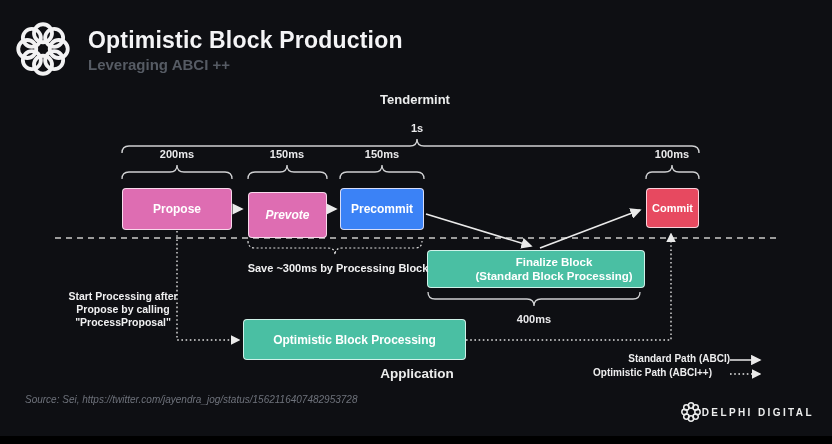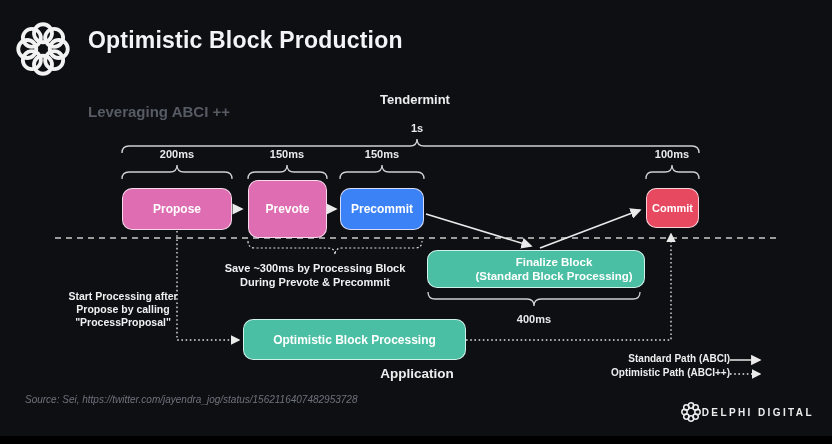--- a/index.html
+++ b/index.html
@@ -7,28 +7,28 @@
   .canvas {
     position:relative; width:832px; height:444px;
     background:#0e0f13; overflow:hidden;
     font-family:"Liberation Sans", sans-serif; color:#f2f2f3;
   }
   .abs { position:absolute; }
   .ctr { transform:translateX(-50%); text-align:center; }
 
   .logo { left:16px; top:22px; width:54px; height:54px; }
   .title { left:88px; top:27px; font-size:23px; font-weight:bold; letter-spacing:.2px; color:#f4f4f6; }
-  .subtitle { left:88px; top:56px; font-size:15px; font-weight:bold; color:#565b64;margin-top:47px; }
+  .subtitle { left:88px; top:56px; font-size:15px; font-weight:bold; color:#565b64; }
 
   .section-label { font-size:13px; font-weight:bold; color:#eceded; }
   .ms-label { font-size:11px; font-weight:bold; color:#e9e9eb; }
 
   .node {
     position:absolute; display:flex; align-items:center; justify-content:center;
-    flex-direction:column; border-radius:10px; border:1.5px solid rgba(255,244,250,.8);
+    flex-direction:column; border-radius:4px; border:1.5px solid rgba(255,244,250,.8);
     color:#fff; font-weight:bold; text-align:center;
   }
   .node-sm { font-size:12px; }
   .node-teal { border-color:rgba(240,255,250,.8); }
   .finalize-line { font-size:11.5px; line-height:14px;margin-left:36px; }
 
   .anno { font-size:11px; font-weight:bold; line-height:14px; color:#f0f0f1; }
   .anno-sm { font-size:10.5px; line-height:13px; }
 
   .legend-row { position:absolute; right:64px; display:flex; align-items:center; gap:6px; }
@@ -100,52 +100,51 @@
 
     <path fill="none" stroke="#e0e0e0" stroke-width="1.2" stroke-dasharray="2 2.2" d="M248,241 Q248,248 255,248 L328,248 Q335,248 335,255 Q335,248 342,248 L415,248 Q422,248 422,241"></path>
 
     <line x1="730" y1="360" x2="760" y2="360" stroke="#eaeaea" stroke-width="1.5" marker-end="url(#ah)"></line>
     <line x1="730" y1="374" x2="760" y2="374" stroke="#eaeaea" stroke-width="1.4" stroke-dasharray="1.6 2.6" marker-end="url(#ah)"></line>
   </svg>
 
   <div class="node node-sm" style="left: 122px; top: 188px; width: 110px; height: 42px; background: rgb(222, 109, 178);">
     <span>Propose</span>
   </div>
-  <div class="node node-sm" style="left: 248px; top: 180px; width: 79px; height: 58px; background: rgb(222, 109, 178);">
+  <div class="node node-sm" style="left: 248px; top: 192px; width: 79px; height: 46px; background: rgb(222, 109, 178); font-style: italic;">
     <span>Prevote</span>
   </div>
   <div class="node node-sm" style="left: 340px; top: 188px; width: 84px; height: 42px; background: #3b82f6;">
     <span>Precommit</span>
   </div>
   <div class="node node-sm" style="left: 646px; top: 188px; width: 53px; height: 40px; font-size: 11px; background: rgb(231, 73, 96);">
     <span>Commit</span>
   </div>
   <div class="node node-teal" style="left: 427px; top: 250px; width: 218px; height: 38px; background: rgb(74, 191, 163);">
     <span class="finalize-line">Finalize Block</span>
     <span class="finalize-line">(Standard Block Processing)</span>
   </div>
   <div class="node node-teal node-sm" style="left: 243px; top: 319px; width: 223px; height: 41px; background: rgb(74, 191, 163);">
     <span>Optimistic Block Processing</span>
   </div>
 
-  <div class="abs ctr anno" style="left:315px; top:261px;">
+  <div class="abs ctr anno" style="left:338px; top:261px;">
     <div>Save ~300ms by Processing Block</div>
-    <div>During Prevote &amp; Precommit</div>
   </div>
   <div class="abs ctr anno anno-sm" style="left:123px; top:290px;">
     <div>Start Processing after</div>
     <div>Propose by calling</div>
     <div>"ProcessProposal"</div>
   </div>
 
   <div class="legend-row" style="top:353px;">
     <span class="legend-text" style="margin-right:38px;">Standard Path (ABCI)</span>
   </div>
   <div class="legend-row" style="top:367px;">
-    <span class="legend-text" style="margin-right:38px;">Optimistic Path (ABCI++)</span>
+    <span class="legend-text" style="margin-right:56px;">Optimistic Path (ABCI++)</span>
   </div>
 
   <div class="abs source">Source: Sei, https://twitter.com/jayendra_jog/status/1562116407482953728</div>
   <div class="abs brand">
     <svg width="22" height="22" viewBox="0 0 22 22">
       <g fill="none" stroke="#eceded" stroke-width="1.5">
         <circle cx="11" cy="4.5" r="2.7"></circle>
         <circle cx="15.6" cy="6.4" r="2.7"></circle>
         <circle cx="17.5" cy="11" r="2.7"></circle>
         <circle cx="15.6" cy="15.6" r="2.7"></circle>

